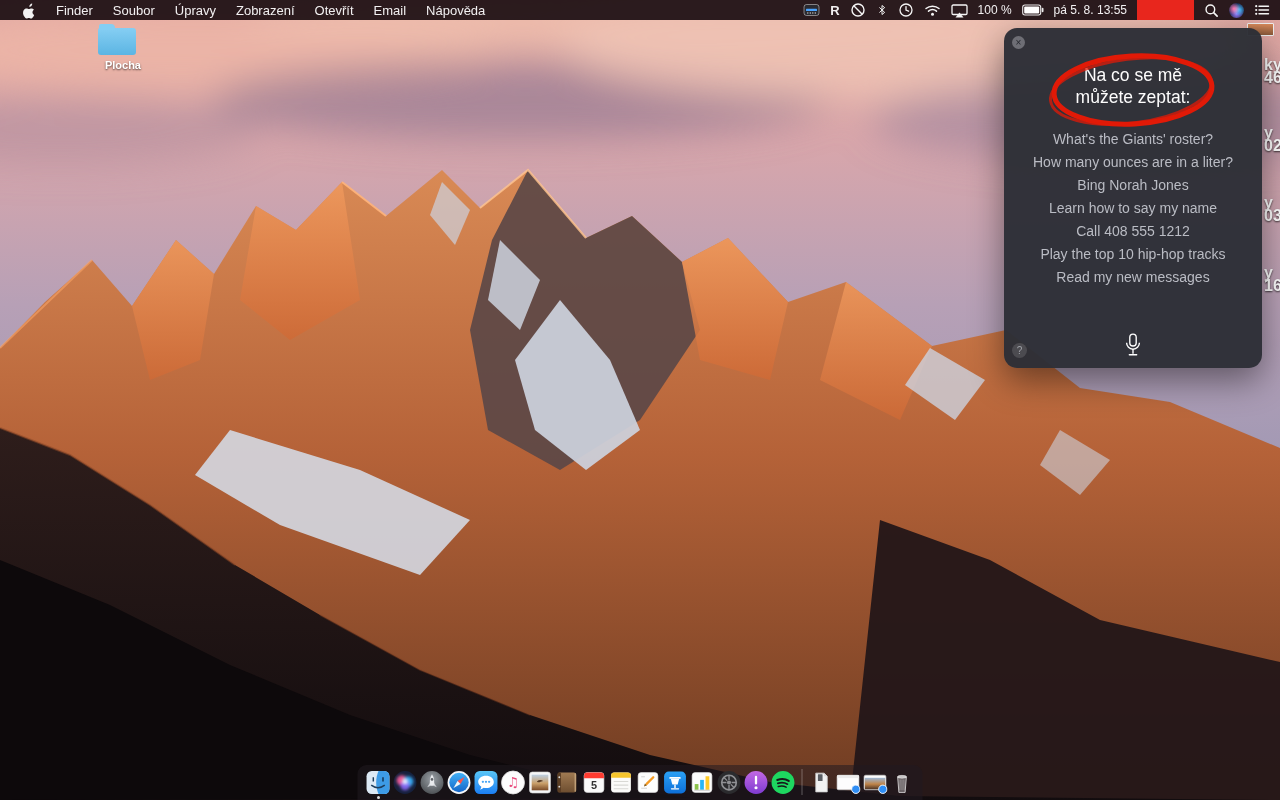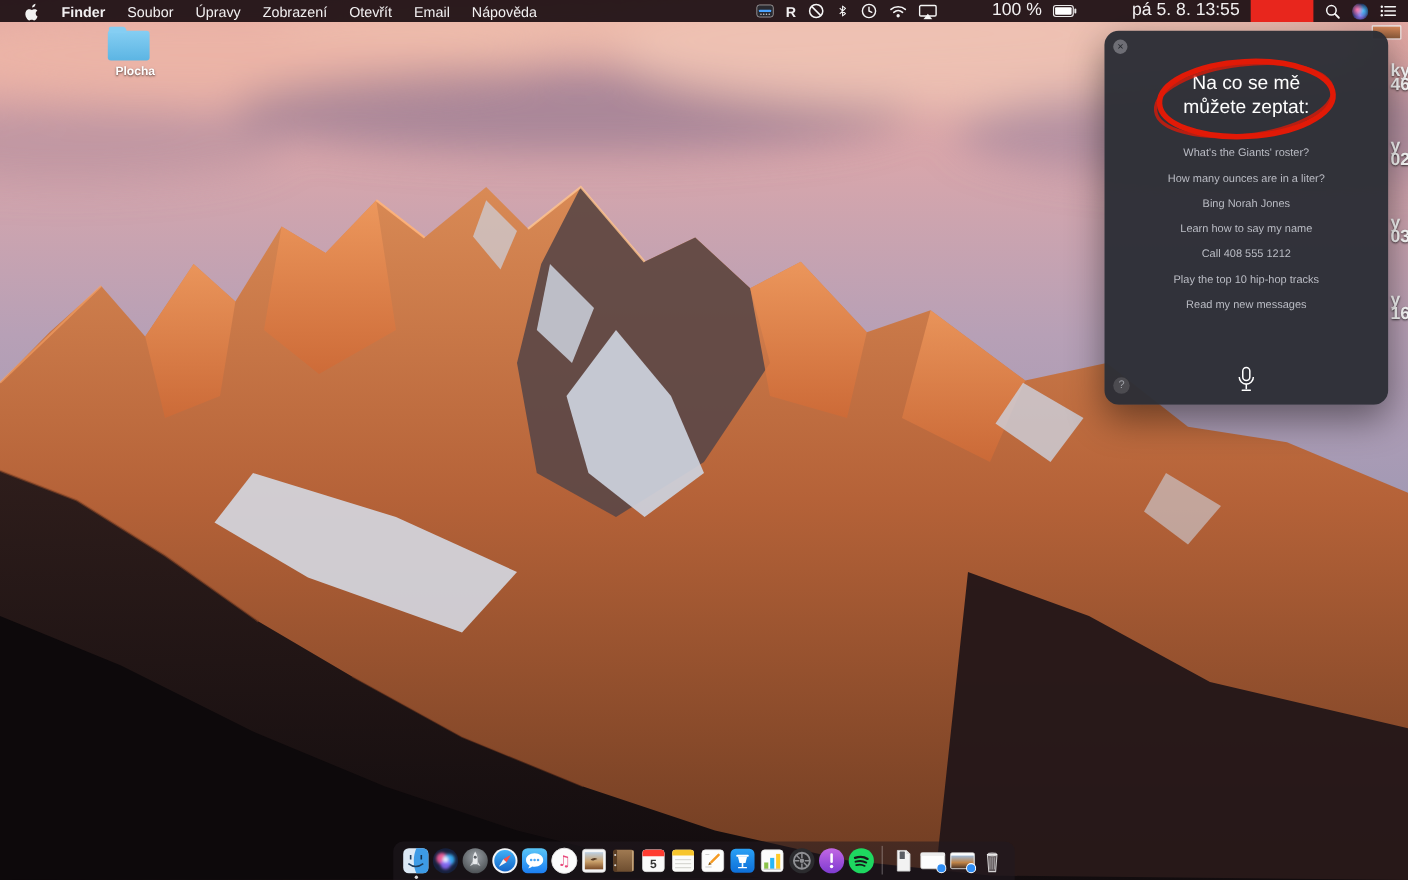--- a/index.html
+++ b/index.html
@@ -8,25 +8,25 @@
   .screen { position:absolute; inset:0; width:1280px; height:800px; overflow:hidden; }
   .wallpaper { position:absolute; inset:0; z-index:0; }
 
   
   .menubar { position:absolute; top:0; left:0; right:0; height:20px; z-index:30;
     background:rgba(26,13,17,.92); display:flex; align-items:center; justify-content:space-between;
     color:#f2f0f1; font-size:13px; }
   .mb-left { display:flex; align-items:center; height:100%; padding-left:12px; }
   .apple-wrap { padding:0 10px; display:flex; align-items:center; height:100%; }
   .mitem { padding:0 10px; height:100%; display:flex; align-items:center; }
-  .mitem.bold { font-weight:bold; }
+  .mitem.bold { font-weight:normal; }
   .mb-right { display:flex; align-items:center; height:100%; gap:10px; padding-right:10px; }
   .sico { display:flex; align-items:center; justify-content:center; height:100%; }
   .rbadge { font-weight:bold; font-size:13px; }
-  .mtxt { font-size:16px; white-space:nowrap;margin-left:40px; }
+  .mtxt { font-size:12px; white-space:nowrap; }
   .redbox { width:57px; height:20px; background:#e8261d; display:inline-block; }
   .siri-orb { width:15px; height:15px; border-radius:50%;
     background:
       radial-gradient(circle at 33% 38%, #ff77b0 0%, rgba(255,119,176,0) 45%),
       radial-gradient(circle at 66% 45%, #45c4ff 0%, rgba(69,196,255,0) 50%),
       radial-gradient(circle at 50% 72%, #9d7bff 0%, rgba(157,123,255,0) 55%),
       radial-gradient(circle at 48% 48%, rgba(255,255,255,.9) 0%, rgba(255,255,255,0) 30%),
       #1e2a52; }
 
   
@@ -44,21 +44,21 @@
 
   
   .siri-panel { position:absolute; left:1004px; top:28px; width:258px; height:340px; z-index:20;
     background:rgba(44,46,54,.97); border-radius:13px; box-shadow:0 12px 34px rgba(0,0,0,.45); }
   .sp-close { position:absolute; left:8px; top:8px; width:13px; height:13px; border-radius:50%;
     background:rgba(170,170,176,.5); color:#26282e; font-size:10px; line-height:13px; text-align:center; }
   .sp-title { position:absolute; top:36px; left:0; right:0; text-align:center; color:#fdfdfd;
     font-size:17.5px; line-height:22px; }
   .annot { position:absolute; left:0; top:0; width:258px; height:140px; pointer-events:none; }
   .sug-list { position:absolute; top:100px; left:0; right:0; text-align:center; }
-  .sug { height:23px; line-height:23px; font-size:10px; color:#babcc4;text-align:center; }
+  .sug { height:23px; line-height:23px; font-size:14px; color:#babcc4;text-align:center; }
   .sp-help { position:absolute; left:8px; bottom:10px; width:15px; height:15px; border-radius:50%;
     background:rgba(255,255,255,.13); color:#9fa1a8; font-size:10px; line-height:15px; text-align:center; }
   .sp-mic { position:absolute; left:50%; bottom:8px; transform:translateX(-50%); }
 
   
   .dock { position:absolute; bottom:0; left:50%; transform:translateX(-50%); z-index:25;
     display:flex; align-items:flex-end; padding:4px 7px 5px;
     background:rgba(32,26,33,.55); border-radius:9px 9px 0 0; }
   .dk { width:25px; height:25px; margin:0 1px; position:relative; display:flex;
     align-items:center; justify-content:center; }

